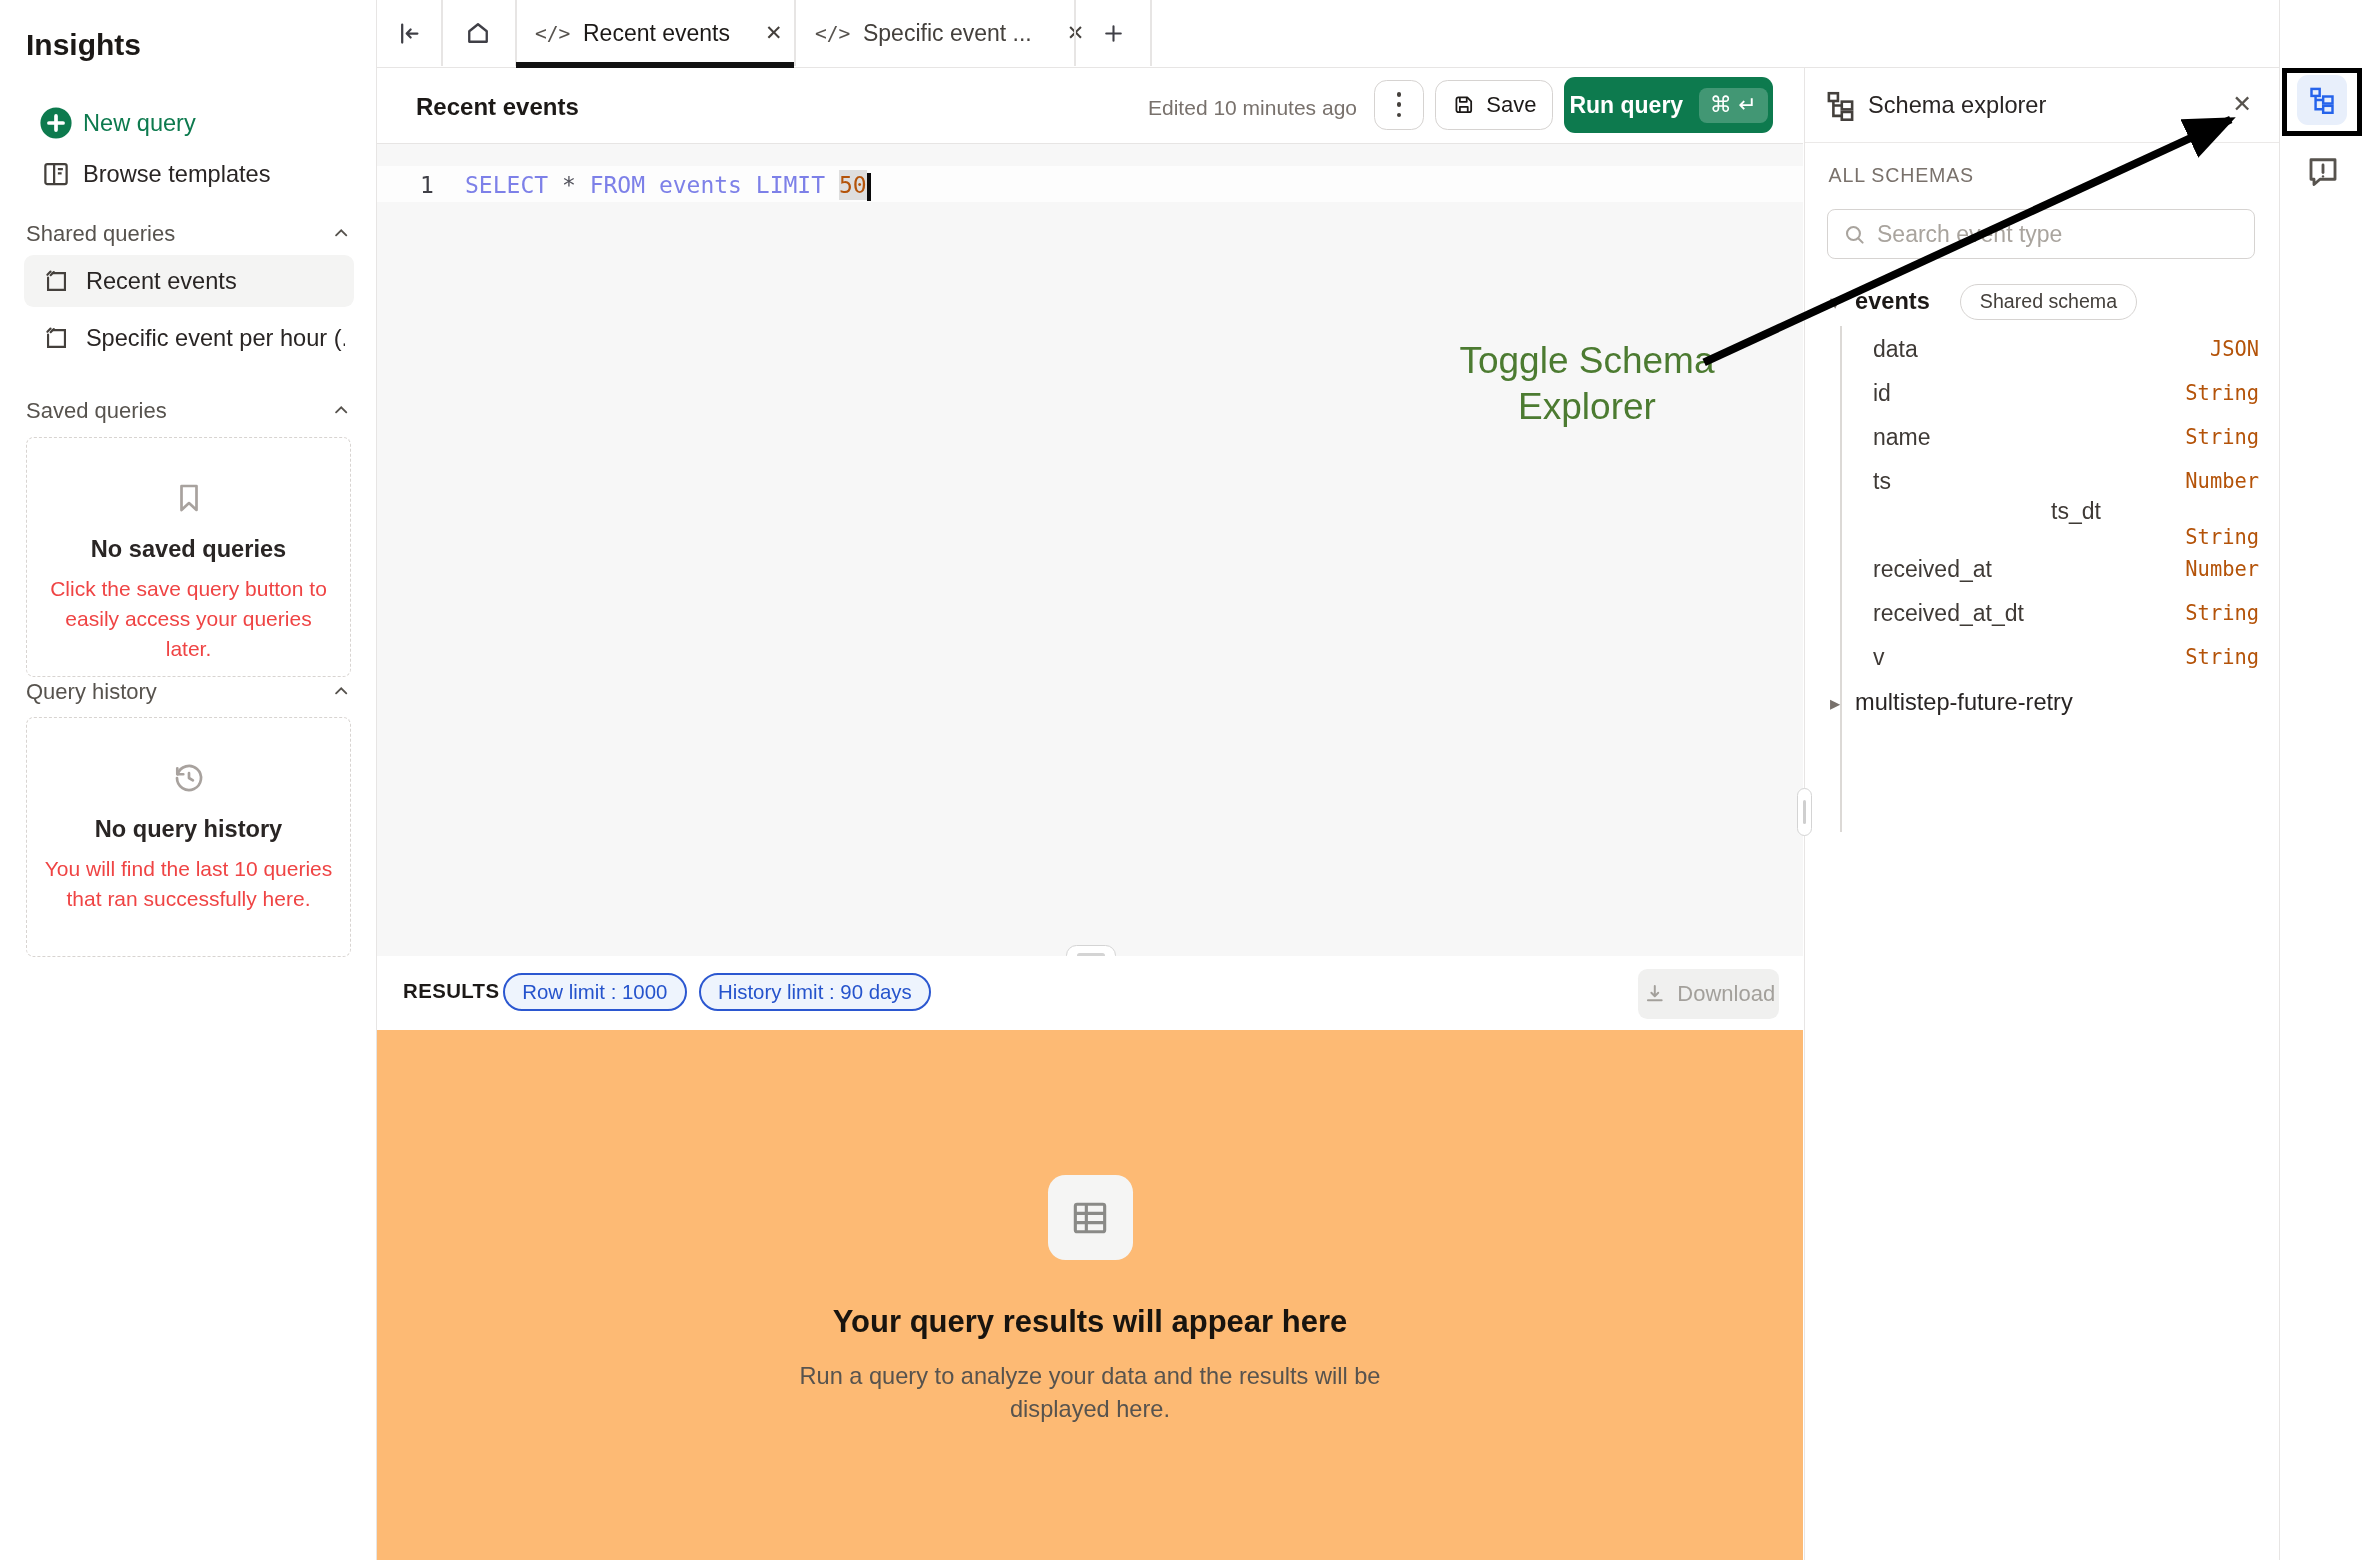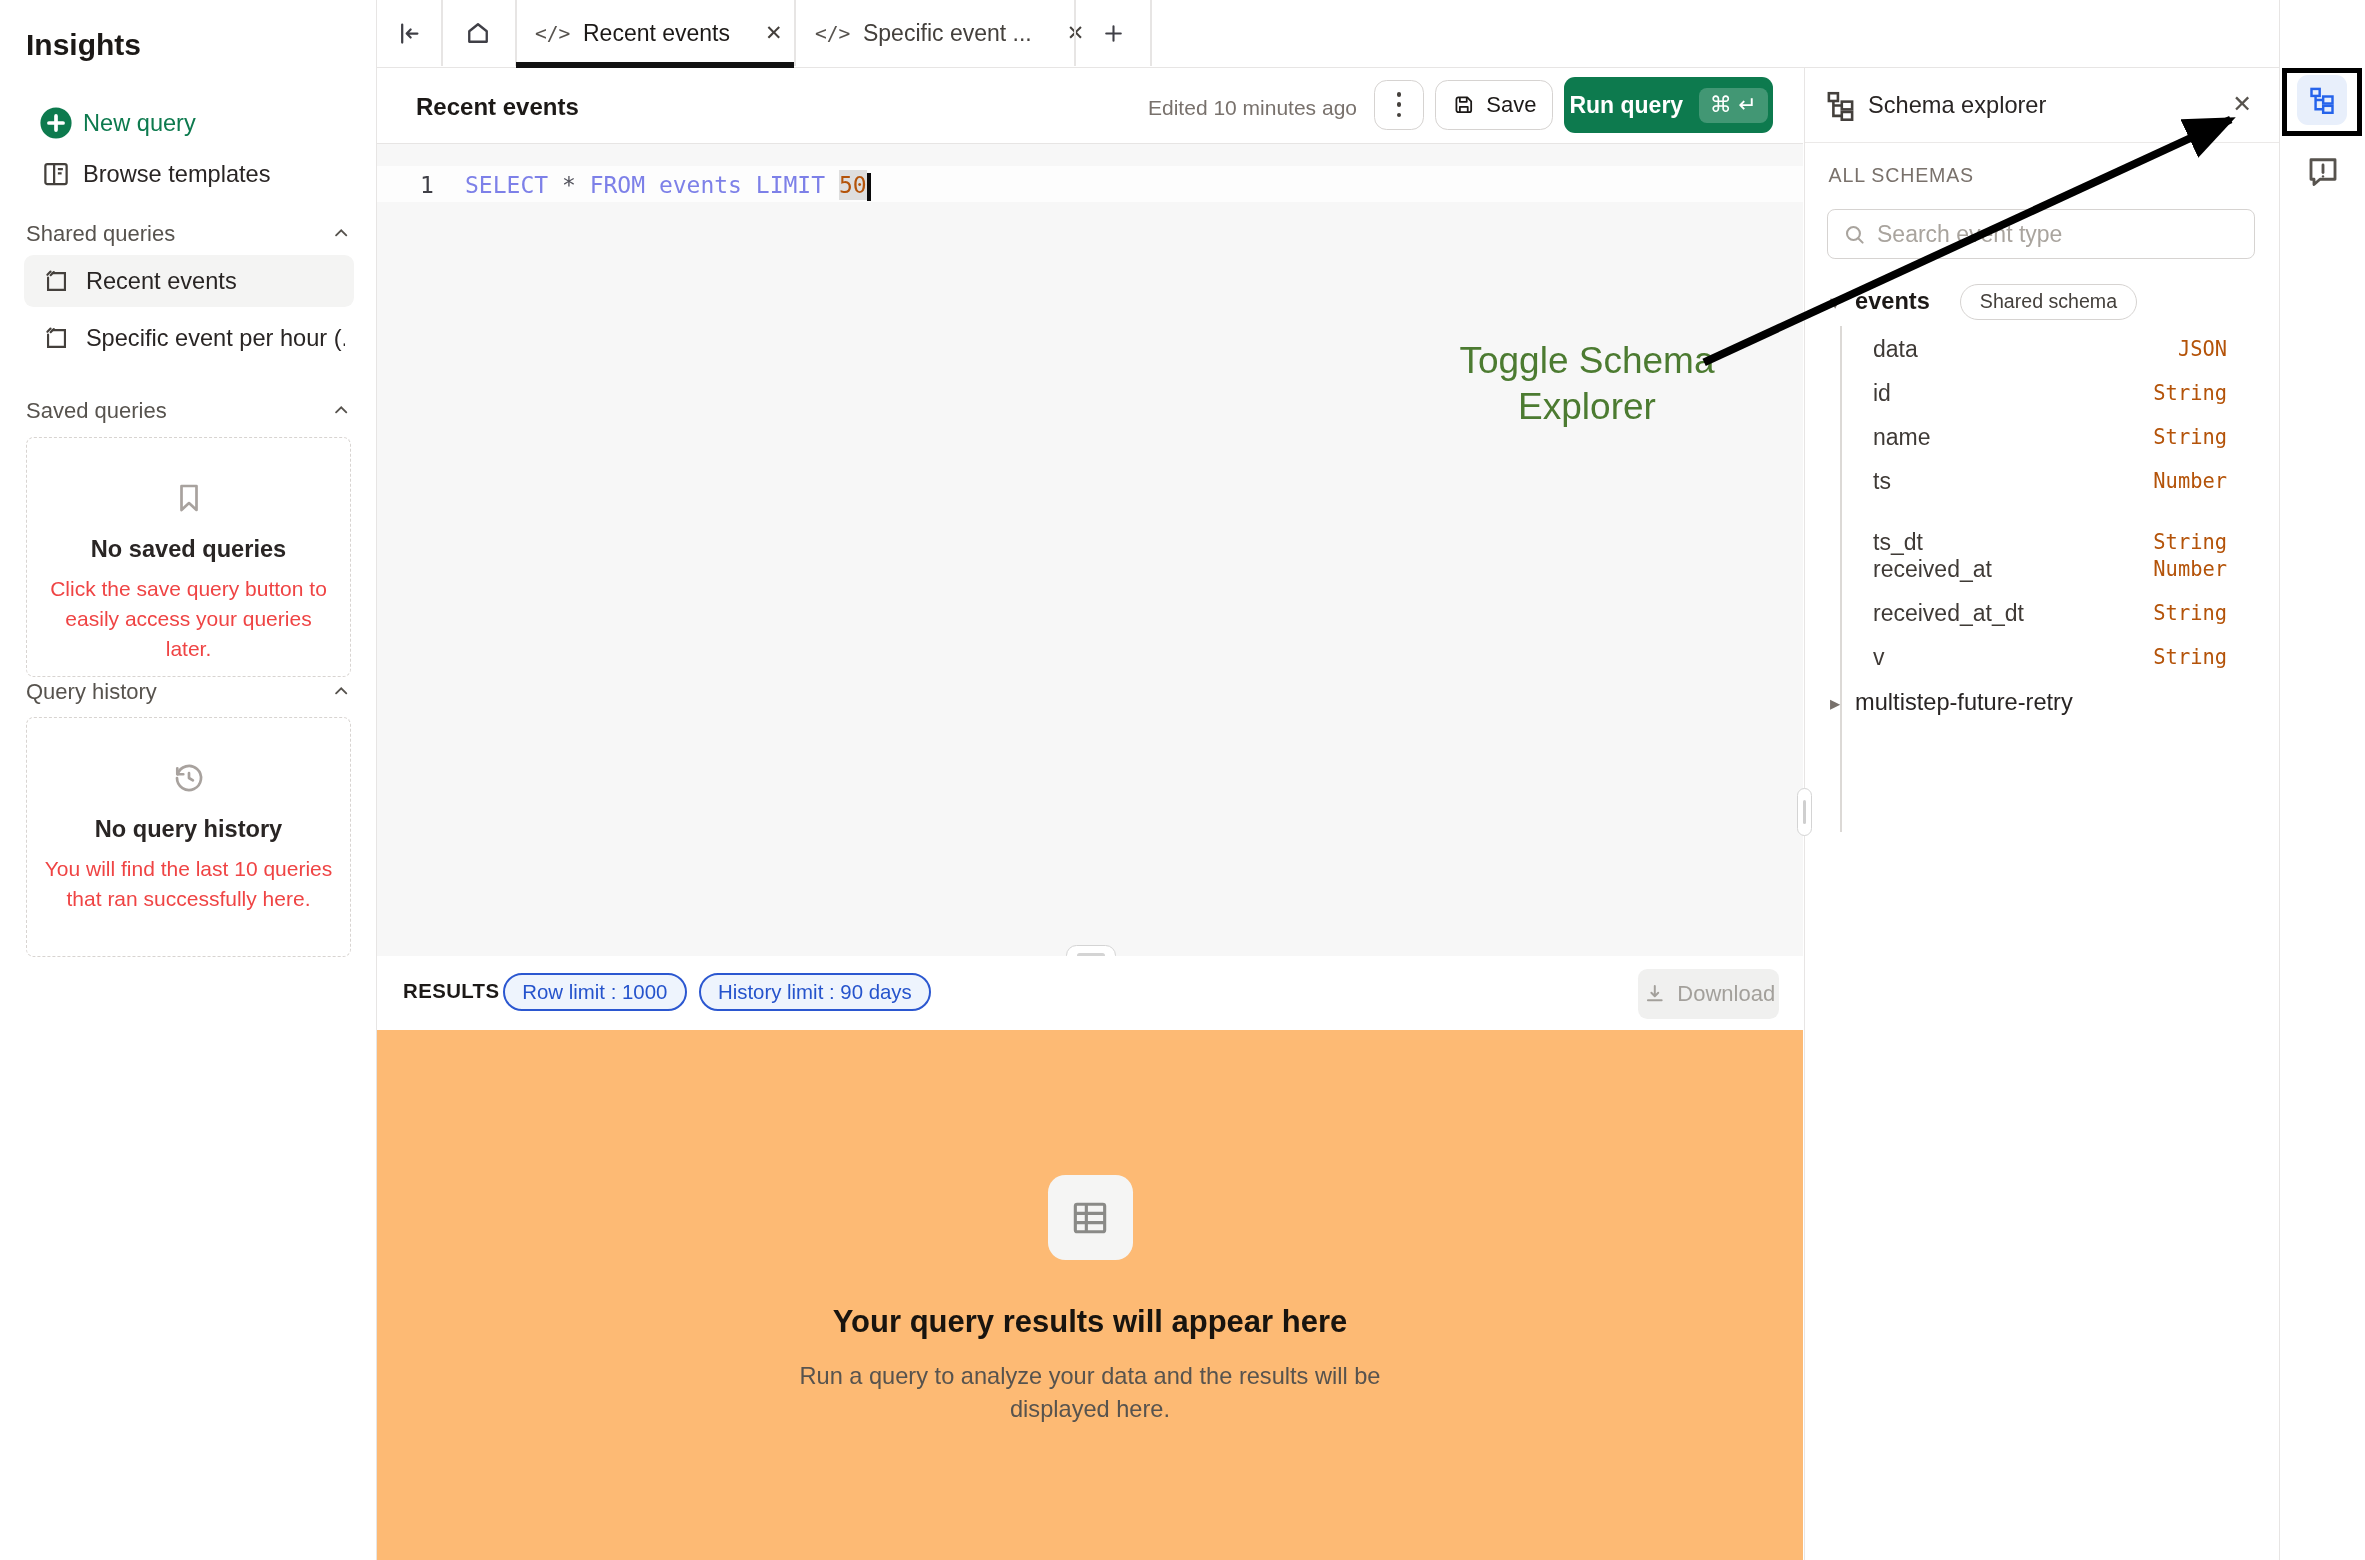--- a/index.html
+++ b/index.html
@@ -81,21 +81,21 @@
   .pn-search { position:absolute; left:22px; top:141px; width:428px; height:50px; border:1.6px solid #d6d3d1; border-radius:7.9px; background:#fff; }
   .pn-search input { position:absolute; left:49px; top:0; width:369px; height:100%; border:0; outline:0; font-size:23px; color:#44403c; font-family:"Liberation Sans",sans-serif; background:transparent; }
   .pn-search input::placeholder { color:#a9a49e; }
   .tree-row { position:absolute; left:0; width:100%; height:39px; display:flex; align-items:center; cursor:pointer; }
   .caret-g { font-size:20.4px; color:#78716c; margin-left:25px; width:22px; }
   .root-lbl { font-size:23.6px; font-weight:600; color:#1c1917; margin-left:3.1px; }
   .root-badge { margin-left:30px; height:36px; border:1.6px solid #d6d3d1; border-radius:19px; font-size:19.6px; color:#44403c; display:flex; align-items:center; padding:0 19px; }
   .guide { position:absolute; left:35px; top:258px; width:1.6px; height:506px; background:#dcd9d6; }
   .field-row { position:absolute; left:0; width:100%; height:44px; display:flex; align-items:center; cursor:pointer; }
   .field-row .n { margin-left:68px; font-size:23px; color:#3f3a36; }
-  .field-row .ty { margin-left:auto; margin-right:52px; font-family:"DejaVu Sans Mono", monospace; font-size:20.4px; color:#b45309; }
+  .field-row .ty { margin-left:auto; margin-right:20px; font-family:"DejaVu Sans Mono", monospace; font-size:20.4px; color:#b45309; }
   .item-lbl { font-size:23.6px; color:#292524; margin-left:3.1px; }
 
   
   .strip { position:absolute; left:2279px; top:0; width:86px; height:1561px; background:#fff; border-left:1.6px solid #e7e5e4; }
   .toggle-btn { position:absolute; left:16.5px; top:75px; width:50px; height:50px; border-radius:11px; background:#e8effb; display:flex; align-items:center; justify-content:center; cursor:pointer; }
   .fb-btn { position:absolute; left:23.6px; top:152px; width:38px; height:38px; display:flex; align-items:center; justify-content:center; cursor:pointer; }
 
   
   .ann-box { position:absolute; left:2282px; top:68px; width:80px; height:68px; border:5.5px solid #000; z-index:20; pointer-events:none; }
   .ann-text { position:absolute; left:1422px; top:338px; width:330px; text-align:center; font-size:37px; line-height:46px; color:#4c7b31; z-index:20; pointer-events:none; }
@@ -345,21 +345,21 @@
       <span class="ty">String</span>
     </div>
     <div class="field-row" style="top:347px;">
       <span class="n">name</span>
       <span class="ty">String</span>
     </div>
     <div class="field-row" style="top:391px;">
       <span class="n">ts</span>
       <span class="ty">Number</span>
     </div>
-    <div class="field-row" style="top:452px;">
+    <div class="field-row" style="top:430px;flex-direction:column;">
       <span class="n">ts_dt</span>
       <span class="ty">String</span>
     </div>
     <div class="field-row" style="top:479px;">
       <span class="n">received_at</span>
       <span class="ty">Number</span>
     </div>
     <div class="field-row" style="top:523px;">
       <span class="n">received_at_dt</span>
       <span class="ty">String</span>

